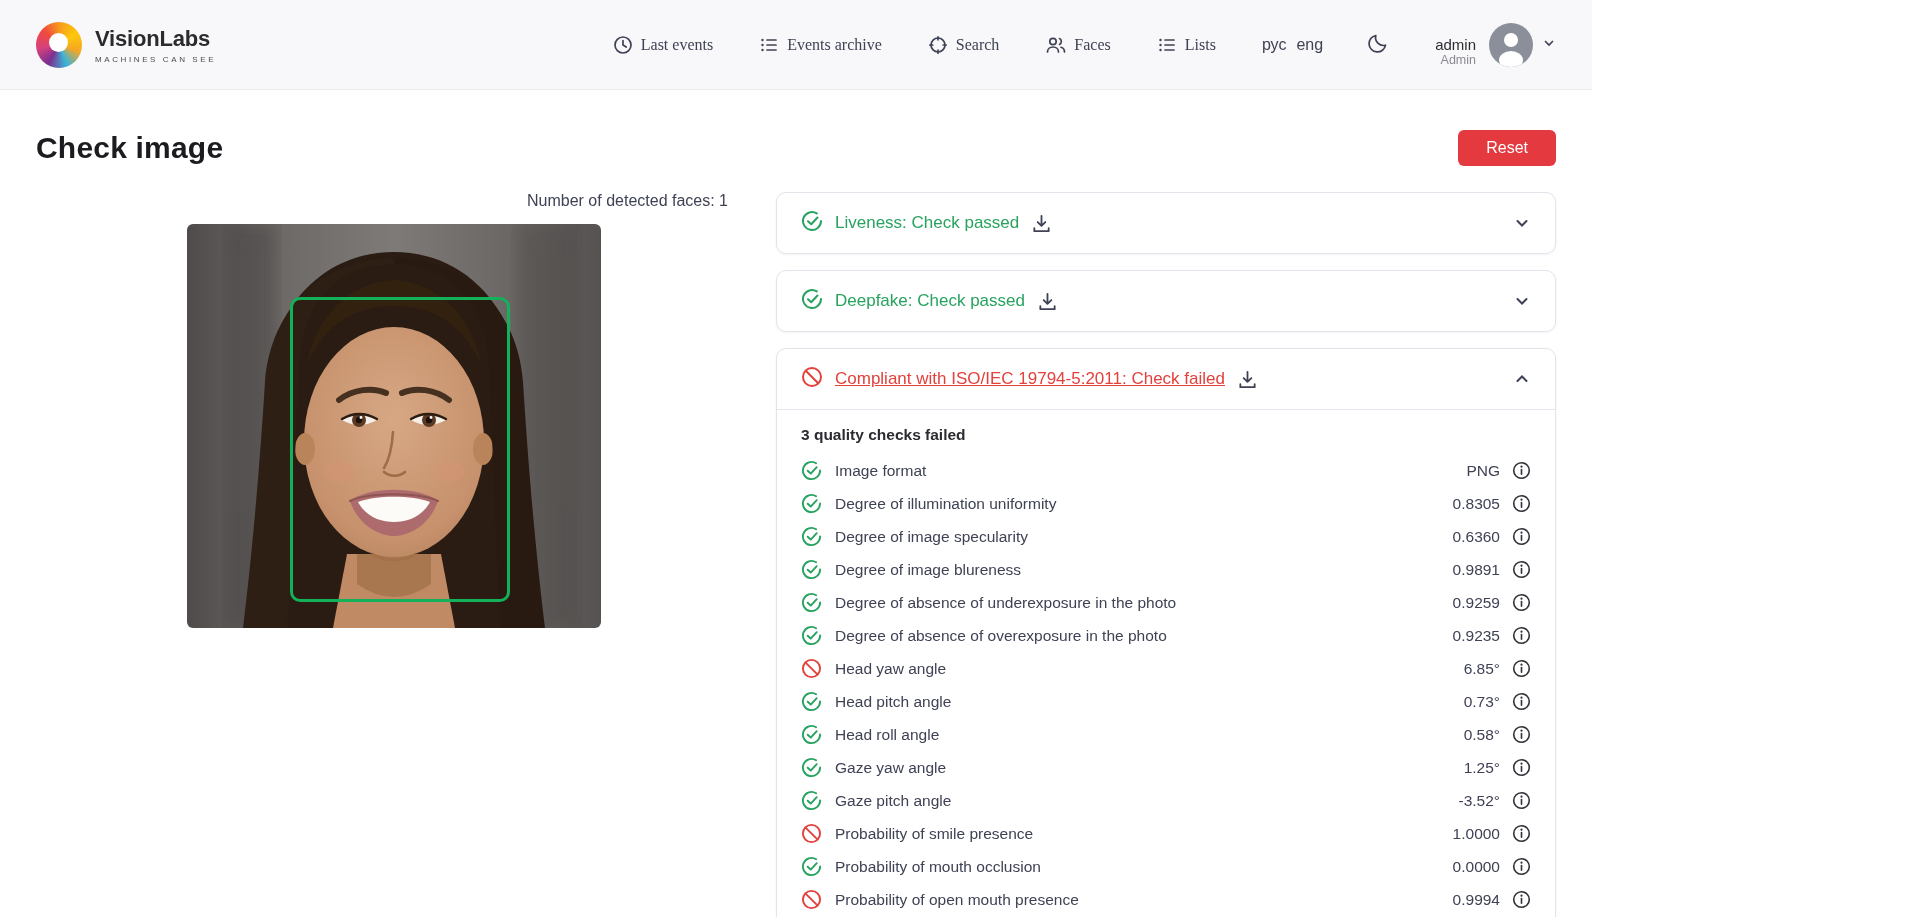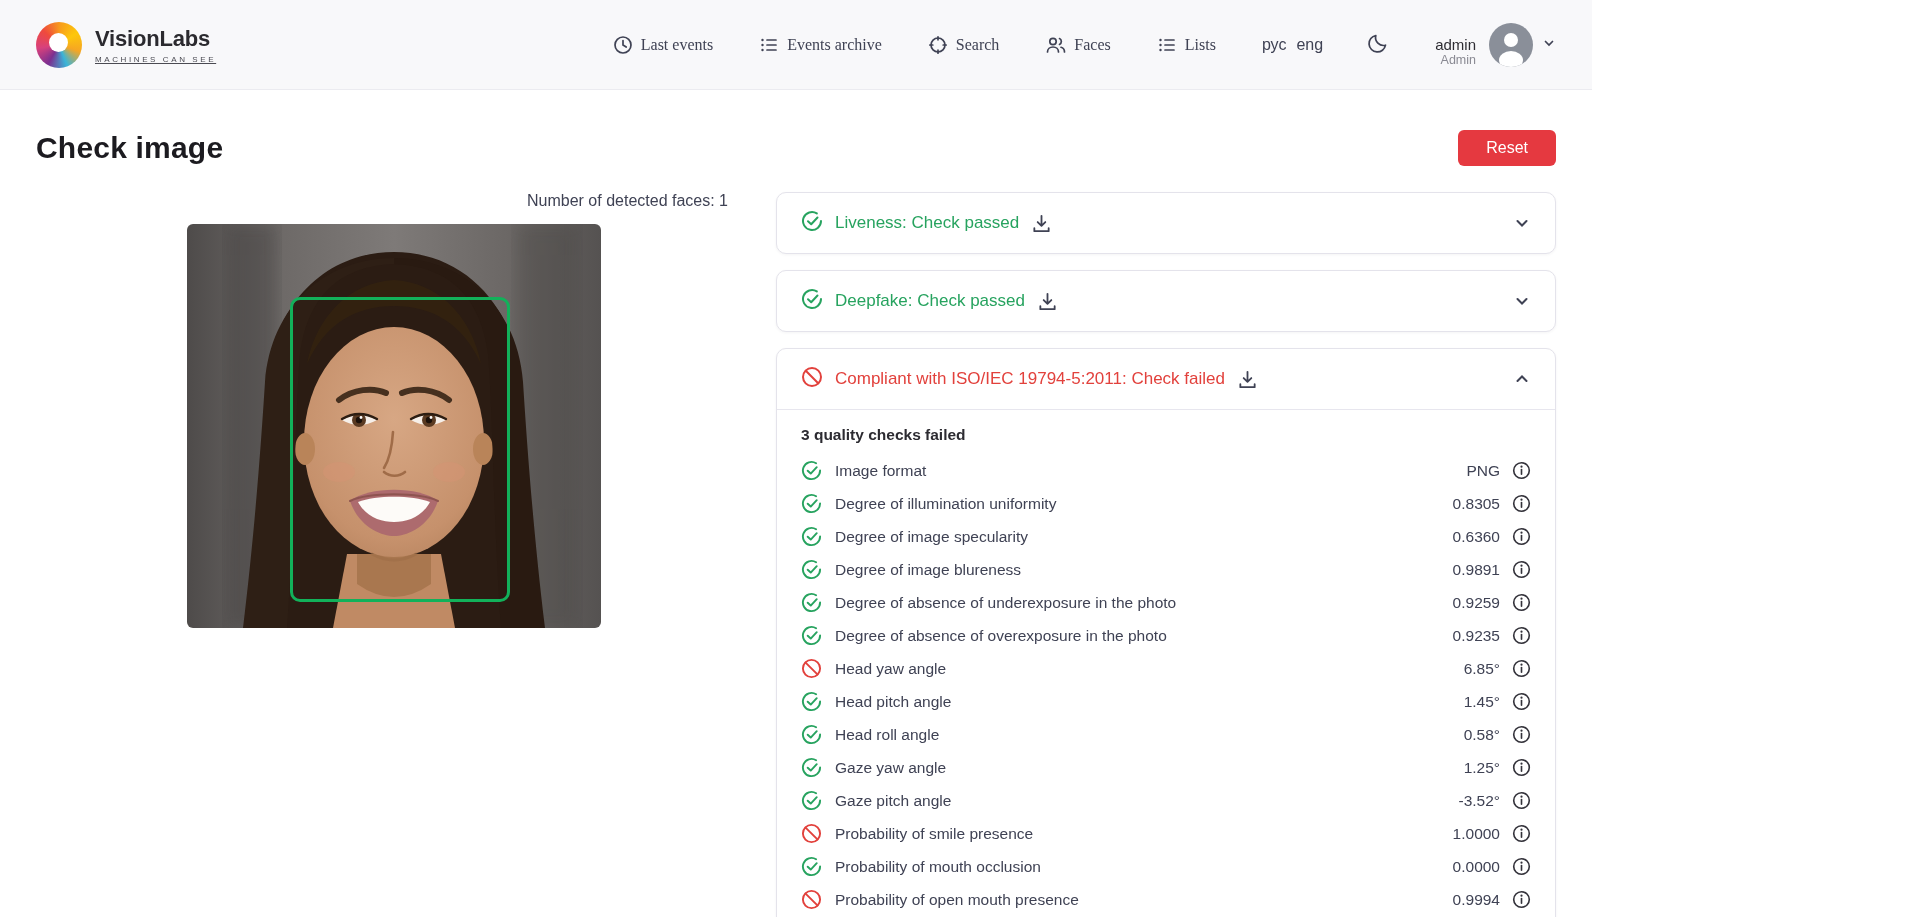--- a/index.html
+++ b/index.html
@@ -10,21 +10,21 @@
   
   .navbar { height:90px; background:#f8f8fa; border-bottom:1px solid #ebebf0;
             display:flex; align-items:center; padding:0 36px; }
   .brand { display:flex; align-items:center; gap:13px; }
   .logo-ring { width:46px; height:46px; border-radius:50%;
     background:conic-gradient(from 210deg, #7b2f90, #d8417c, #ef4a3d, #f89e1b, #fdc70b, #f6a623, #3ab5d8, #7b2f90); position:relative; }
   .logo-ring::after { content:""; position:absolute; left:13px; top:11px; width:19px; height:19px;
     border-radius:50%; background:#fff; }
   .brand-text { display:flex; flex-direction:column; }
   .brand-name { font-size:22px; font-weight:700; color:#2b2a2f; letter-spacing:-0.2px; }
-  .brand-tagline { font-size:8px; letter-spacing:2.6px; color:#4a4a52; margin-top:3px;text-decoration:underline; }
+  .brand-tagline { font-size:8px; letter-spacing:2.6px; color:#4a4a52; margin-top:3px; }
 
   .nav-menu { margin-left:auto; display:flex; align-items:center; gap:46px; }
   .nav-item { display:flex; align-items:center; gap:8px; font-size:16px; color:#3f4254; cursor:pointer;font-family:Liberation Serif, serif; }
   .nav-item svg { display:block; }
 
   .lang-toggle { display:flex; align-items:center; gap:10px; margin-left:46px; font-size:16px; }
   .lang { cursor:pointer; color:#3f4254; }
   .moon-btn { margin-left:44px; cursor:pointer; display:flex; }
   .user-block { margin-left:46px; text-align:right; line-height:1.15;margin-top:15px; }
   .user-name { font-size:15px; color:#2e2d33; }
@@ -48,21 +48,21 @@
   .photo-wrap svg { display:block; }
   .face-box { position:absolute; left:103px; top:73px; width:220px; height:305px;
               border:3px solid #12b15a; border-radius:10px; }
 
   .right-pane { flex:1; }
   .panel { background:#fff; border:1px solid #e4e3eb; border-radius:10px;
            box-shadow:0 1px 3px rgba(40,40,60,0.05); margin-bottom:16px; }
   .panel-header { height:60px; display:flex; align-items:center; padding:0 24px; cursor:pointer; }
   .panel-title { font-size:17px; margin-left:12px; }
   .panel.passed .panel-title { color:#27a35f; }
-  .panel.failed .panel-title { color:#e2413c; }
+  .panel.failed .panel-title { color:#e2413c;text-decoration:underline; }
   .dl-btn { margin-left:12px; display:flex; cursor:pointer; }
   .chevron { margin-left:auto; display:flex; }
 
   .panel-body { border-top:1px solid #e7e6ee; padding:16px 24px 18px 24px; }
   .summary { font-size:15.5px; font-weight:700; color:#2c2b31; }
   .checks { margin-top:10px; }
   .check-row { display:flex; align-items:center; height:33px; }
   .check-row .pass-icon, .check-row .fail-icon { display:none; }
   .check-row[data-status="passed"] .pass-icon { display:flex; }
   .check-row[data-status="failed"] .fail-icon { display:flex; }
@@ -436,21 +436,21 @@
               </div>
                 <div class="check-row" data-status="passed">
                 <span class="pass-icon">
                   <svg width="21" height="21" viewBox="0 0 22 22" fill="none" stroke="#27a35f" stroke-width="2" stroke-linecap="round" stroke-linejoin="round">
                     <path d="M20 11a9 9 0 1 1-4.2-7.6"></path>
                       <path d="M7 11.2l3.2 3L16.5 7.5"></path>
                   </svg>
                   </span>
 
                 <span class="check-label">Head pitch angle</span>
-                <span class="check-value">1.45°</span>
+                <span class="check-value">0.73°</span>
                 <span class="info-btn">
                   <svg width="19" height="19" viewBox="0 0 20 20" fill="none" stroke="#33323a" stroke-width="1.7" stroke-linecap="round">
                     <circle cx="10" cy="10" r="8.2"></circle>
                       <path d="M10 9v5"></path>
                       <path d="M10 6h.01" stroke-width="2.3"></path>
                   </svg>
                   </span>
               </div>
                 <div class="check-row" data-status="passed">
                 <span class="pass-icon">

